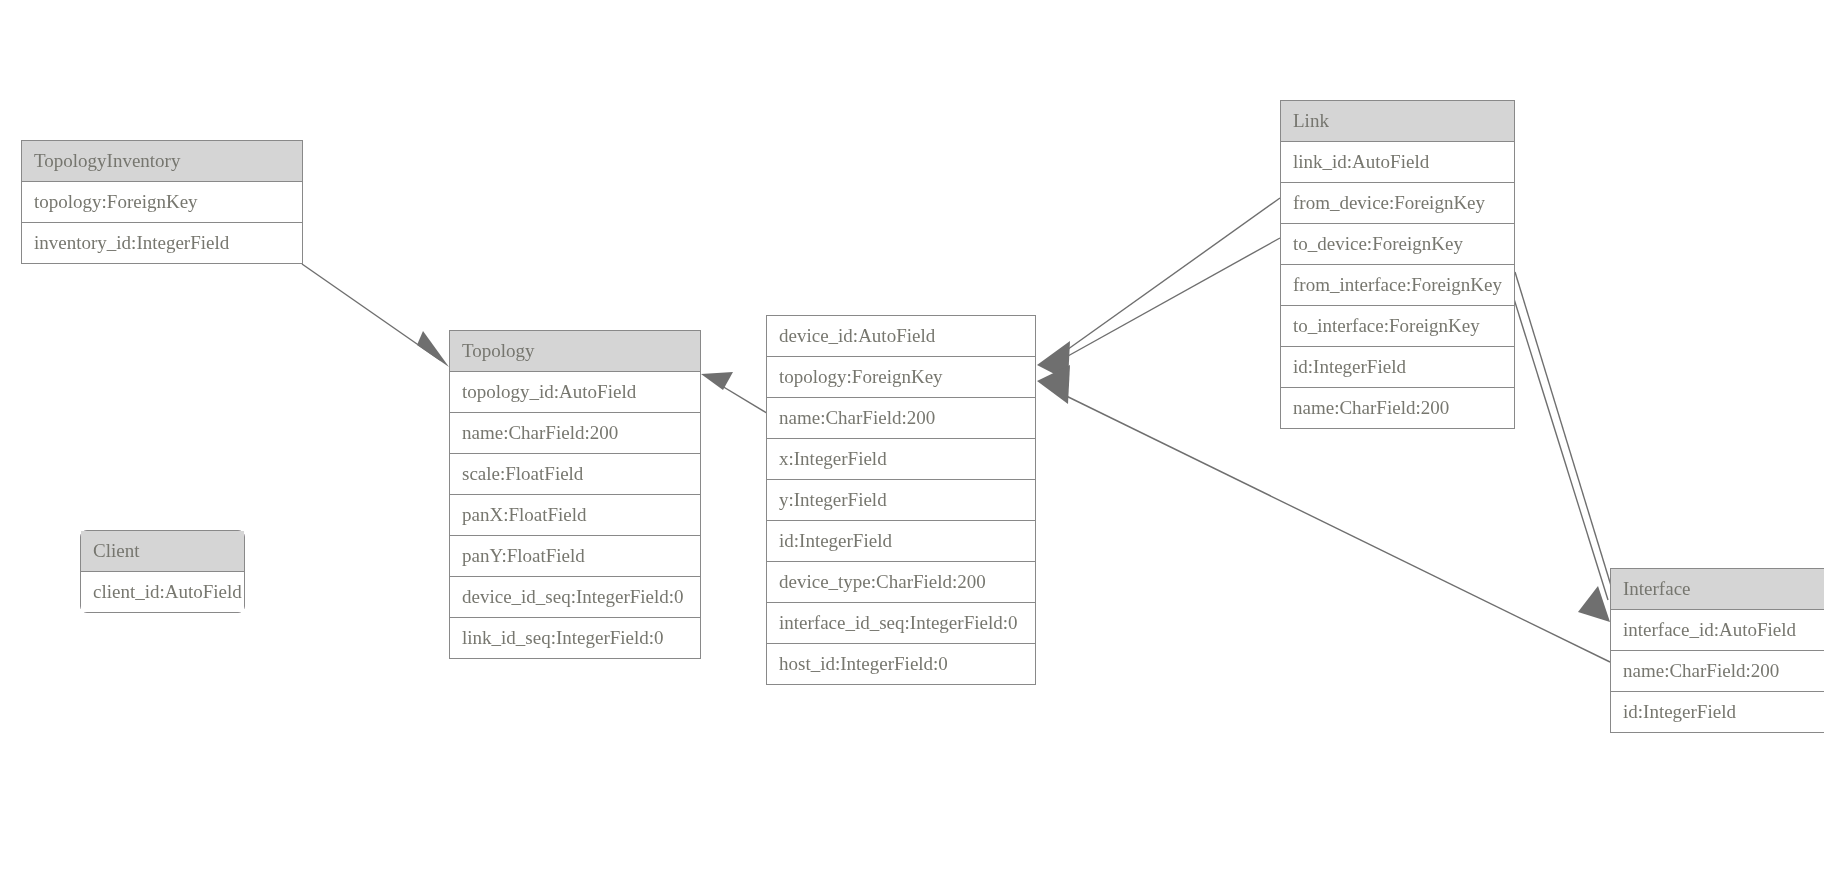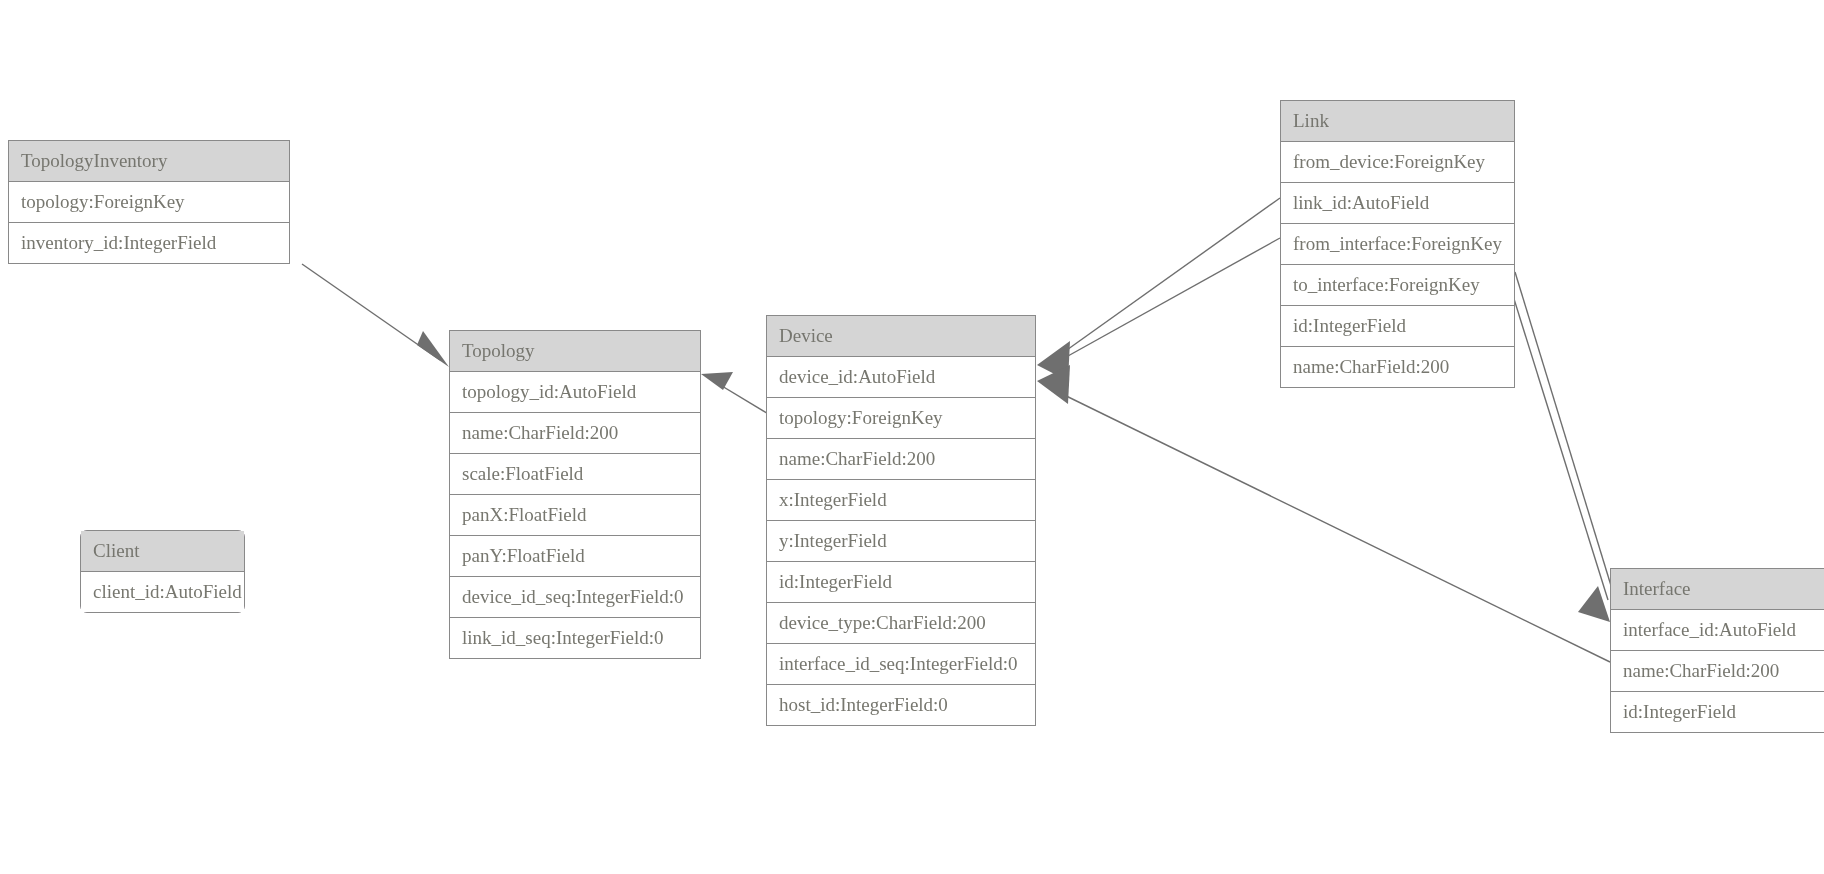--- a/index.html
+++ b/index.html
@@ -98,55 +98,55 @@
     <g>
       <line x1="1515" y1="272" x2="1616" y2="602" stroke="#6f6f6f" stroke-width="1.4"></line>
     </g>
 
     <g>
       <polygon points="1610,622 1578,612 1598,586" fill="#6f6f6f"></polygon>
     </g>
   </svg>
 
   <div id="entities">
-      <div class="entity" style="left: 8px; top: 140px; width: 282px;">
+      <div class="entity" style="left: 21px; top: 140px; width: 282px;">
         <div class="entity-header">TopologyInventory</div>
         <div class="entity-field">topology:ForeignKey</div>
         <div class="entity-field">inventory_id:IntegerField</div>
       </div>
       <div class="entity" style="left: 80px; top: 530px; width: 165px; border-radius: 7px;">
         <div class="entity-header">Client</div>
         <div class="entity-field">client_id:AutoField</div>
       </div>
       <div class="entity" style="left: 449px; top: 330px; width: 252px;">
         <div class="entity-header">Topology</div>
         <div class="entity-field">topology_id:AutoField</div>
         <div class="entity-field">name:CharField:200</div>
         <div class="entity-field">scale:FloatField</div>
         <div class="entity-field">panX:FloatField</div>
         <div class="entity-field">panY:FloatField</div>
         <div class="entity-field">device_id_seq:IntegerField:0</div>
         <div class="entity-field">link_id_seq:IntegerField:0</div>
       </div>
       <div class="entity" style="left: 766px; top: 315px; width: 270px;">
-        <div class="entity-header">Device</div>
         <div class="entity-field">device_id:AutoField</div>
         <div class="entity-field">topology:ForeignKey</div>
         <div class="entity-field">name:CharField:200</div>
         <div class="entity-field">x:IntegerField</div>
         <div class="entity-field">y:IntegerField</div>
         <div class="entity-field">id:IntegerField</div>
         <div class="entity-field">device_type:CharField:200</div>
         <div class="entity-field">interface_id_seq:IntegerField:0</div>
         <div class="entity-field">host_id:IntegerField:0</div>
       </div>
       <div class="entity" style="left: 1280px; top: 100px; width: 235px;">
         <div class="entity-header">Link</div>
+        <div class="entity-field">link_id:AutoField</div>
         <div class="entity-field">from_device:ForeignKey</div>
-        <div class="entity-field">link_id:AutoField</div>
+        <div class="entity-field">to_device:ForeignKey</div>
         <div class="entity-field">from_interface:ForeignKey</div>
         <div class="entity-field">to_interface:ForeignKey</div>
         <div class="entity-field">id:IntegerField</div>
         <div class="entity-field">name:CharField:200</div>
       </div>
       <div class="entity" style="left: 1610px; top: 568px; width: 224px;">
         <div class="entity-header">Interface</div>
         <div class="entity-field">interface_id:AutoField</div>
         <div class="entity-field">name:CharField:200</div>
         <div class="entity-field">id:IntegerField</div>

